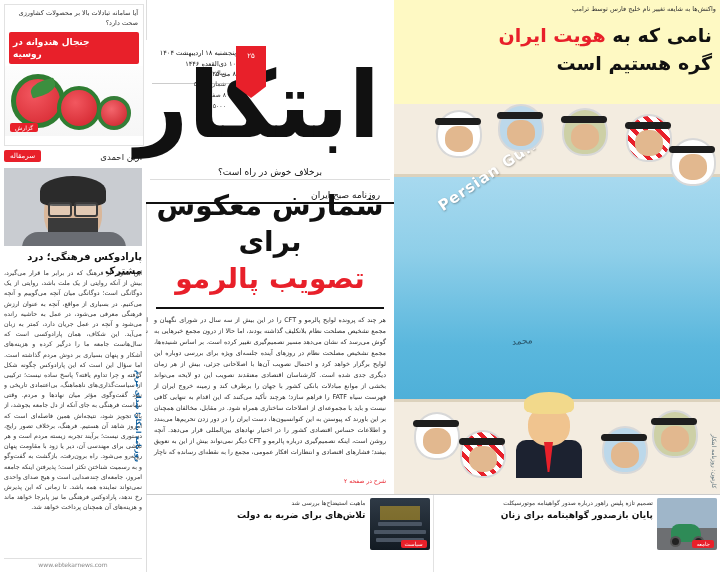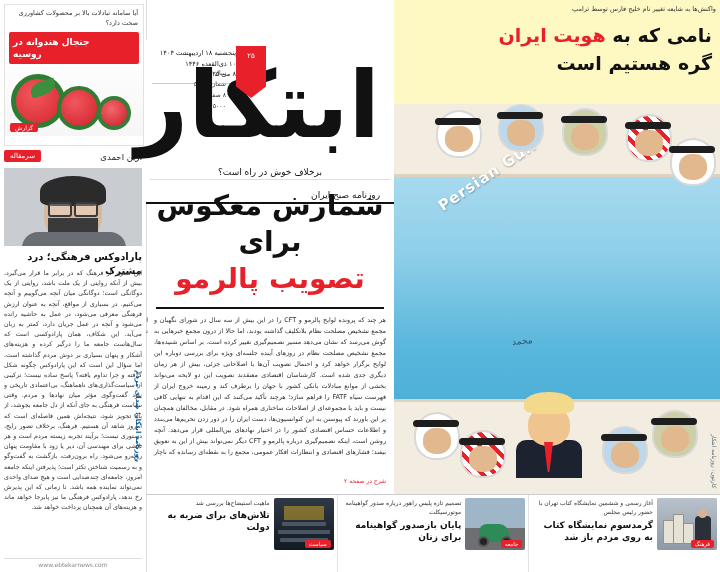--- a/index.html
+++ b/index.html
@@ -254,36 +254,20 @@
         <div class="trump-tie"></div>
       </div>
 
       <div class="signature">محمد</div>
       <div class="side-credit">کارتون: روزنامه ابتکار</div>
     </div>
   </div>
 
   <div class="strip">
 
-    <div class="sitem">
-      <div class="sthumb">
-        <div class="th-books">
-          <div class="b" style="left:6px;height:22px;"></div>
-          <div class="b" style="left:16px;height:28px;"></div>
-          <div class="b" style="left:26px;height:19px;"></div>
-          <div class="th-suit" style="left:38px;"></div>
-          <div class="th-head" style="left:41px;bottom:32px;"></div>
-        </div>
-        <span class="stag">فرهنگ</span>
-      </div>
-      <div class="stext">
-        <div>آغاز رسمی و ششمین نمایشگاه کتاب تهران با حضور رئیس مجلس</div>
-        <div class="stitle">گرمدسوم نمایشگاه کتاب به روی مردم باز شد</div>
-      </div>
-    </div>
 
     <div class="sitem">
       <div class="sthumb">
         <div class="th-road">
           <div class="th-vespa"></div>
           <div class="th-wheel" style="left:13px;"></div>
           <div class="th-wheel" style="left:36px;"></div>
         </div>
         <span class="stag">جامعه</span>
       </div>

